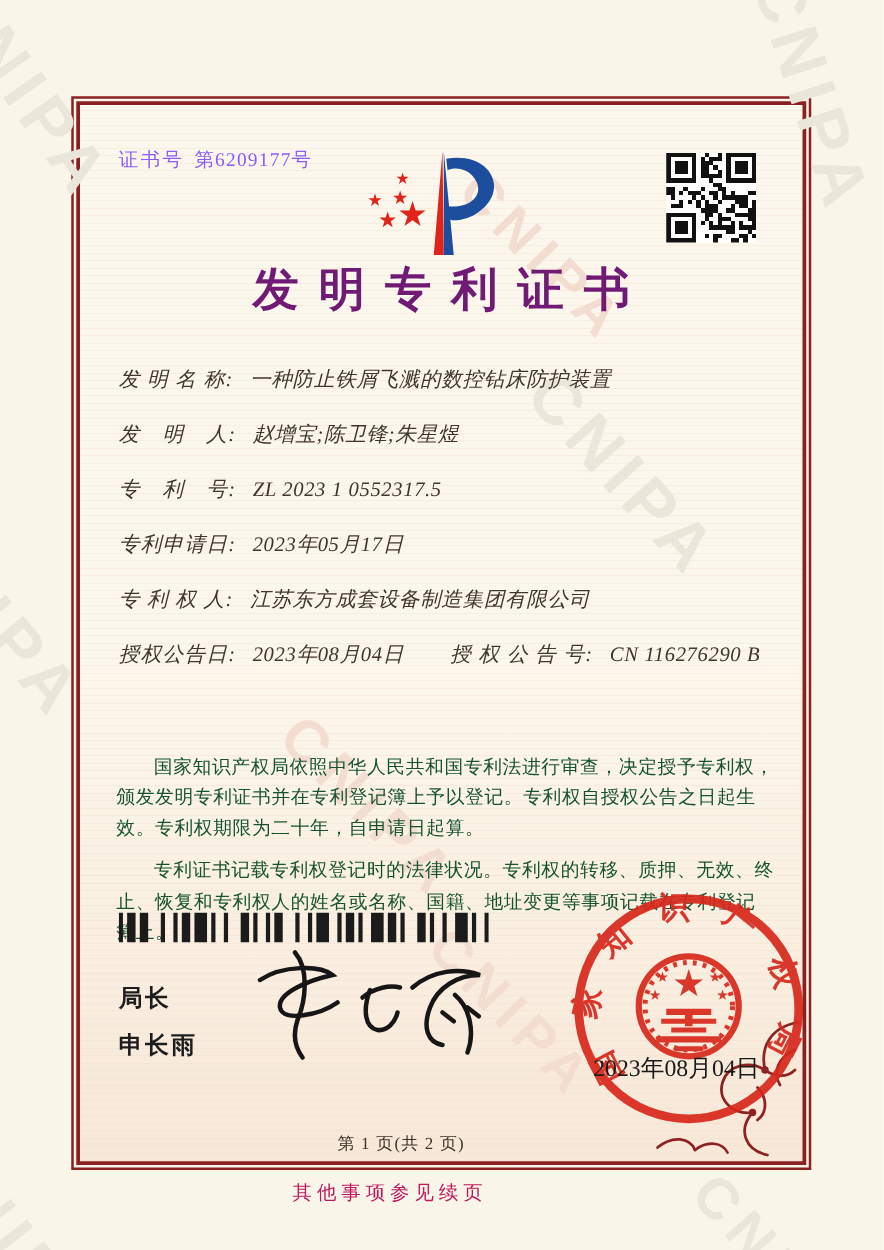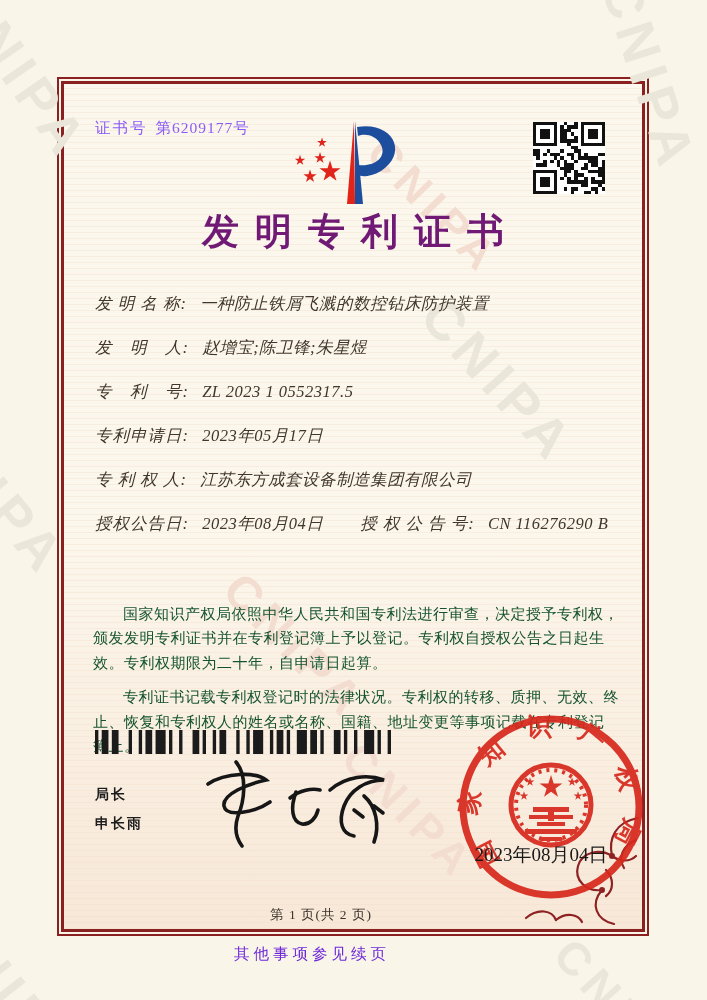--- a/index.html
+++ b/index.html
@@ -37,34 +37,34 @@
   .frow .lab{letter-spacing:1px;}
   .frow .val{margin-left:9px;letter-spacing:0.5px;}
   .frow .lab2{margin-left:33px;letter-spacing:1px;}
 
   .body-text{position:absolute;left:93px;top:602px;width:526px;color:#14532d;}
   .body-text p{margin:0 0 10px 0;font-size:15px;line-height:1.63;text-indent:2em;letter-spacing:0.5px;}
 
   .barcode{position:absolute;left:95px;top:730px;width:296px;height:24px;}
 
   .officer{position:absolute;left:95px;top:786px;font-family:Liberation Serif, serif;
-      font-size:14px;color:#1d1d1d;font-weight:600;}
+      font-size:19px;color:#1d1d1d;font-weight:600;}
   .officer div{margin-bottom:11px;letter-spacing:2px;}
 
   .signature{position:absolute;left:178px;top:750px;}
 
   .seal{position:absolute;left:453px;top:707px;z-index:4;}
 
   .flourish{position:absolute;left:520px;top:812px;z-index:3;}
 
   .page-no{position:absolute;left:57px;top:906px;width:528px;text-align:center;
       font-size:13.5px;color:#3c332a;letter-spacing:1px;}
 
   .cont-note{position:absolute;left:0;top:944px;width:624px;text-align:center;
-      font-size:15.5px;color:#6d28d9;letter-spacing:4px;}
+      font-size:15.5px;color:#be185d;letter-spacing:4px;}
 </style>
 </head>
 <body>
 
 <div id="page">
 
   <div class="wm" style="left:-12px;top:-28px;transform:rotate(55deg);">CNIPA</div>
   <div class="wm" style="left:648px;top:-30px;transform:rotate(72deg);">CNIPA</div>
   <div class="wm" style="left:455px;top:285px;transform:rotate(48deg);">CNIPA</div>
   <div class="wm" style="left:-48px;top:395px;transform:rotate(50deg);">CNIPA</div>

